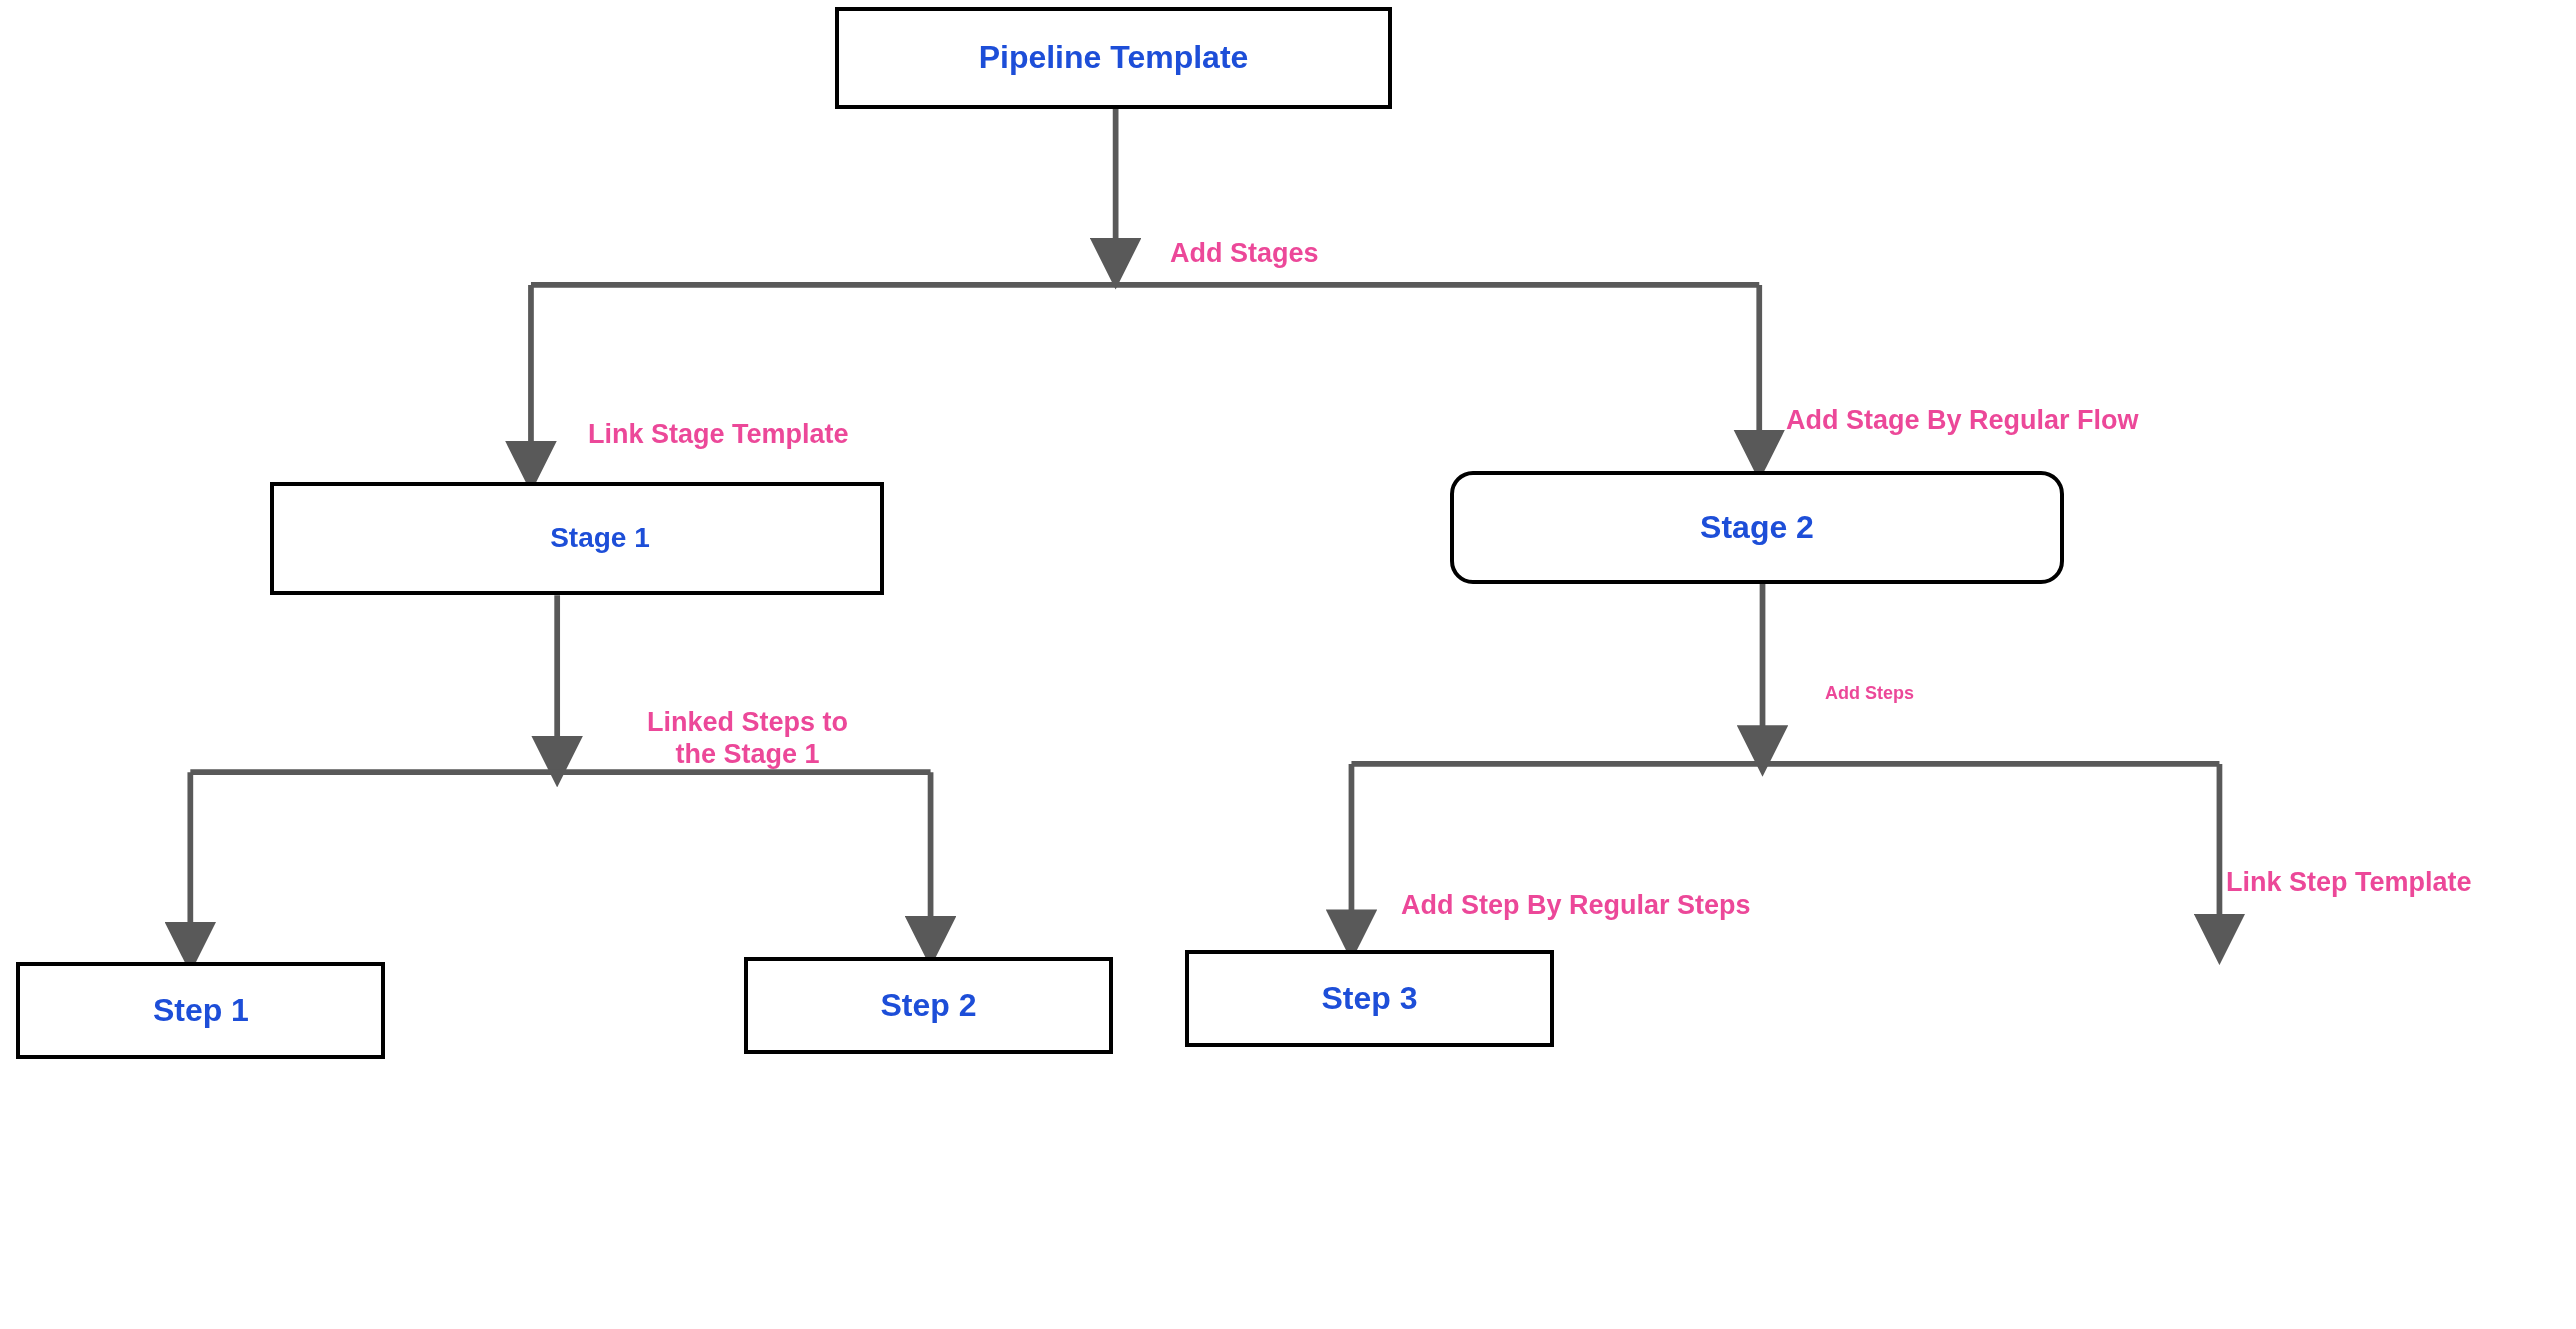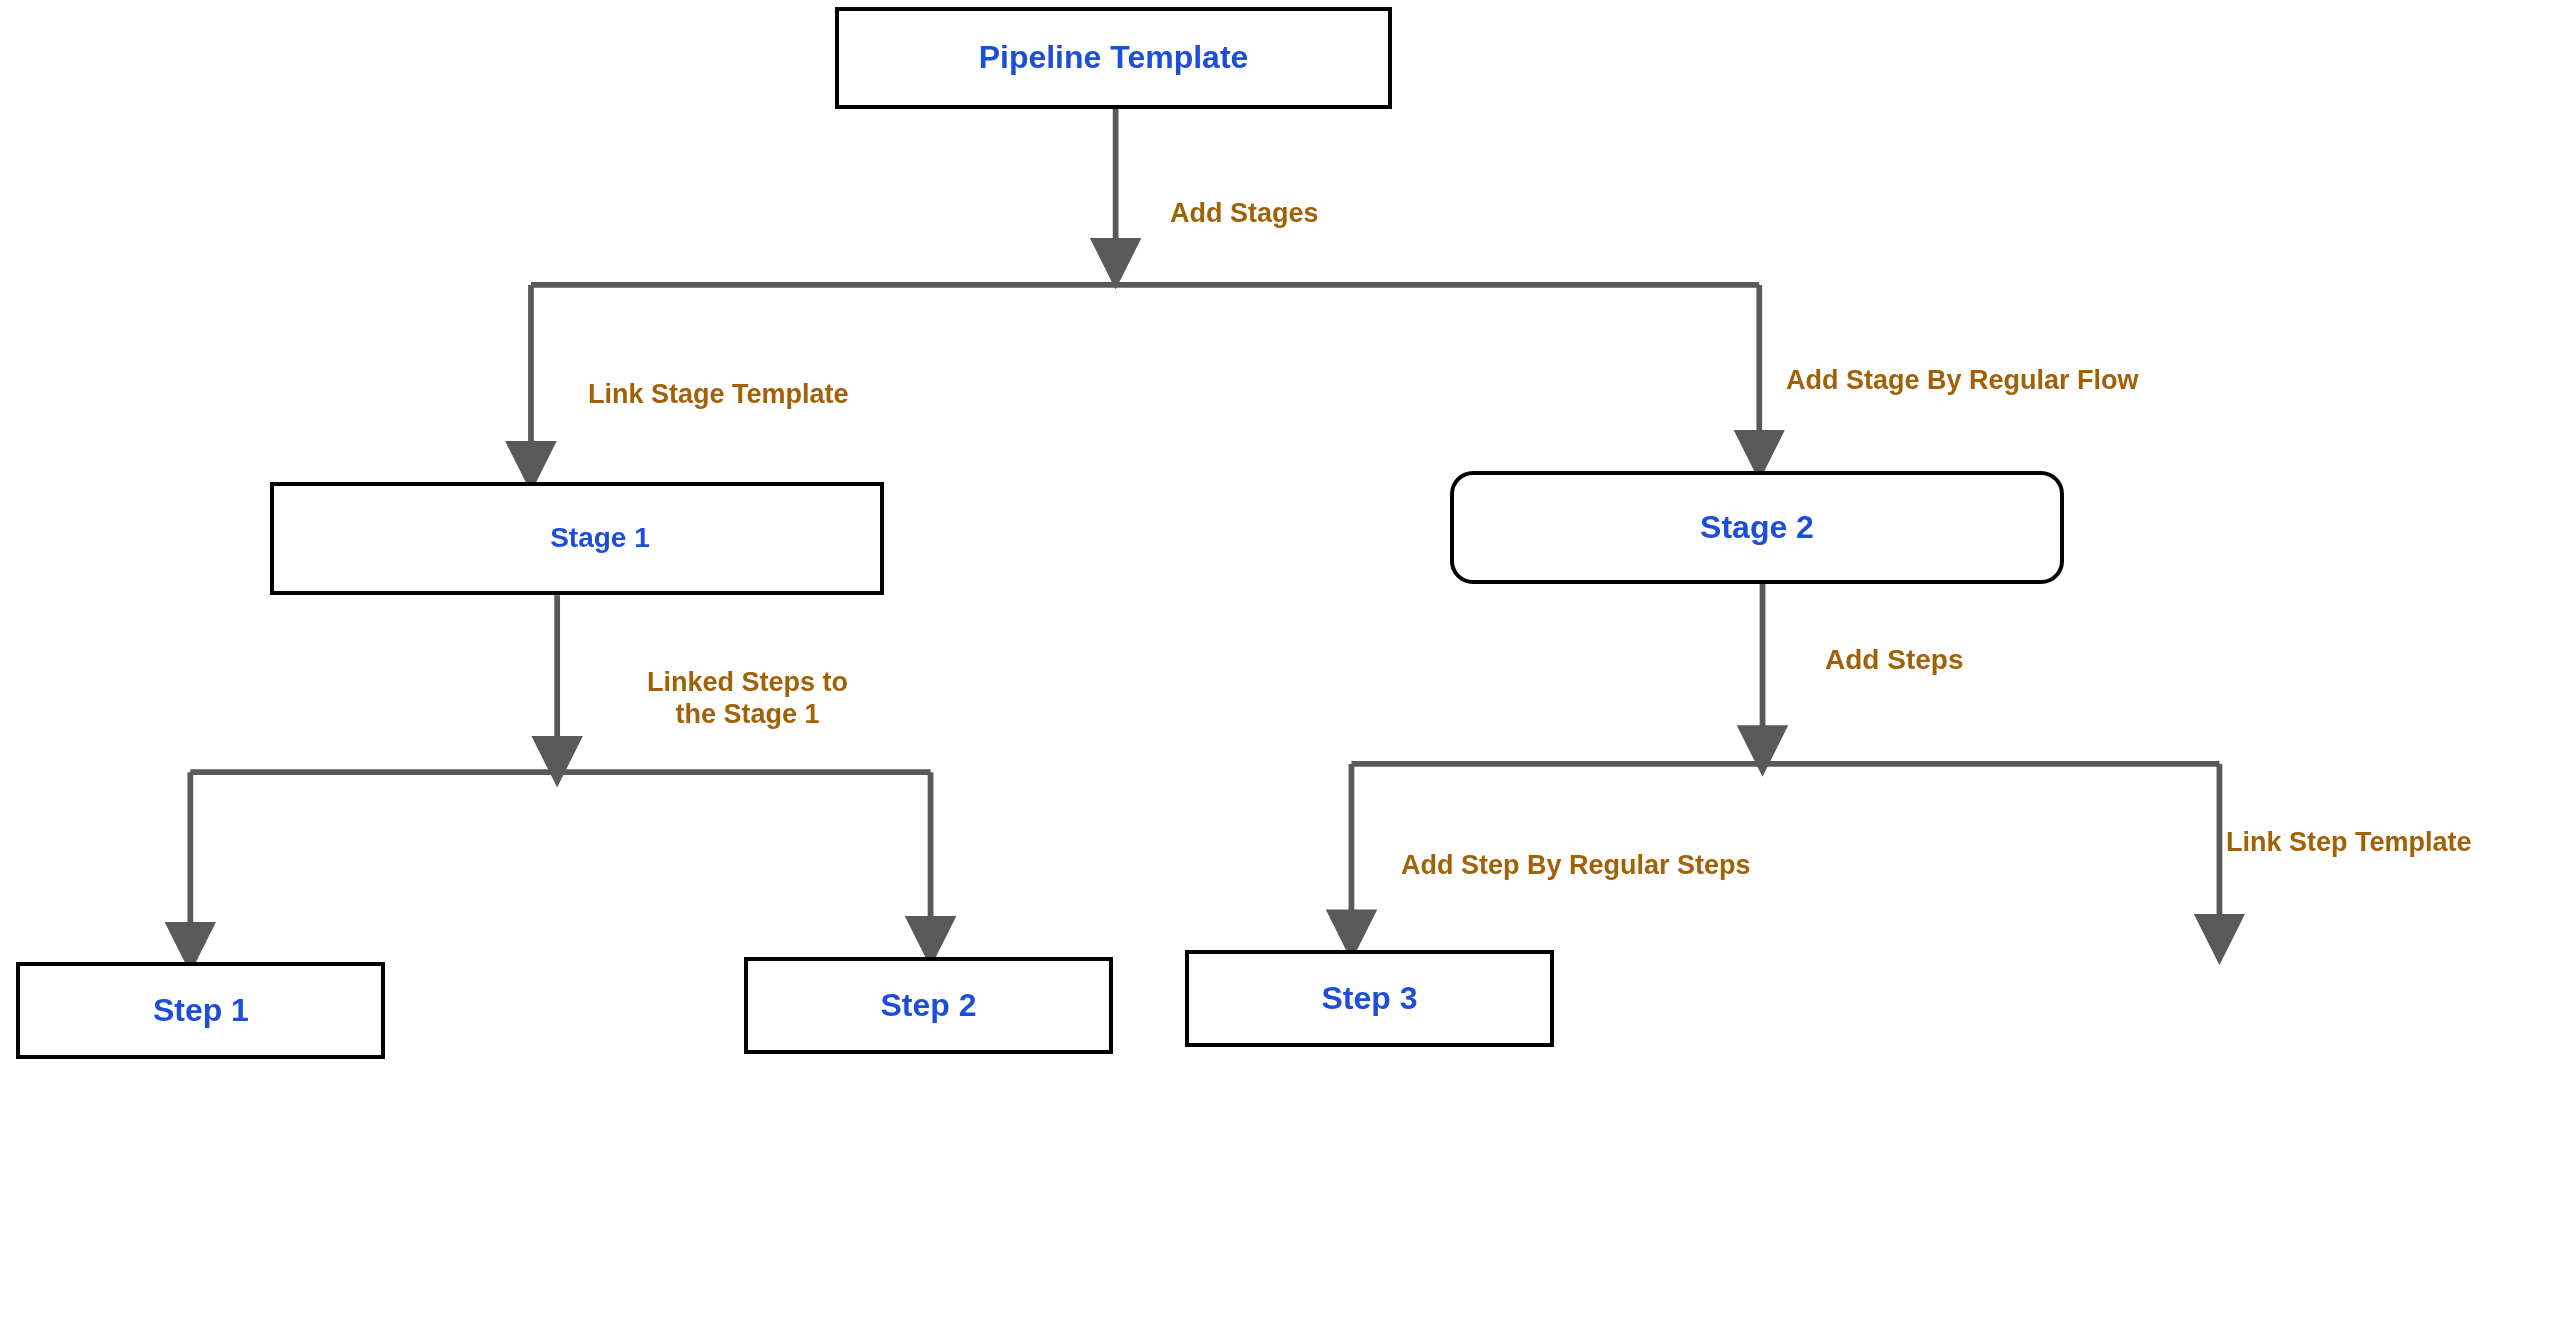--- a/index.html
+++ b/index.html
@@ -25,25 +25,26 @@
     display: flex;
     align-items: center;
     justify-content: center;
     color: #1d4ed8;
     font-weight: bold;
     text-align: center;
     line-height: 1.15;
   }
   .edge-label {
     position: absolute;
-    color: #a16207;
+    color: #ec4899;
     font-weight: bold;
     text-align: center;
     line-height: 1.2;
     white-space: pre-line;
+    margin-top: 40px;
   }
   svg.wires {
     position: absolute;
     left: 0;
     top: 0;
     width: 2576px;
     height: 1329px;
     pointer-events: none;
   }
 </style>
@@ -103,20 +104,20 @@
 
   <div class="edge-label" style="left:1170px; top:197px; font-size:27px; text-align:left;">Add Stages</div>
 
   <div class="edge-label" style="left:588px; top:378px; font-size:27px; text-align:left;">Link Stage Template</div>
 
   <div class="edge-label" style="left:1786px; top:364px; font-size:27px; text-align:left;">Add Stage By Regular Flow</div>
 
   <div class="edge-label" style="left:604px; top:666px; font-size:27px; text-align:center; width:287px;">Linked Steps to
 the Stage 1</div>
 
-  <div class="edge-label" style="left:1825px; top:643px; font-size:28px; text-align:right;">Add Steps</div>
+  <div class="edge-label" style="left:1825px; top:643px; font-size:18px; text-align:right;">Add Steps</div>
 
   <div class="edge-label" style="left:1401px; top:849px; font-size:27px; text-align:left;">Add Step By Regular Steps</div>
 
   <div class="edge-label" style="left:2226px; top:826px; font-size:27px; text-align:left;">Link Step Template</div>
 
 </div>
 
 
 </body></html>

